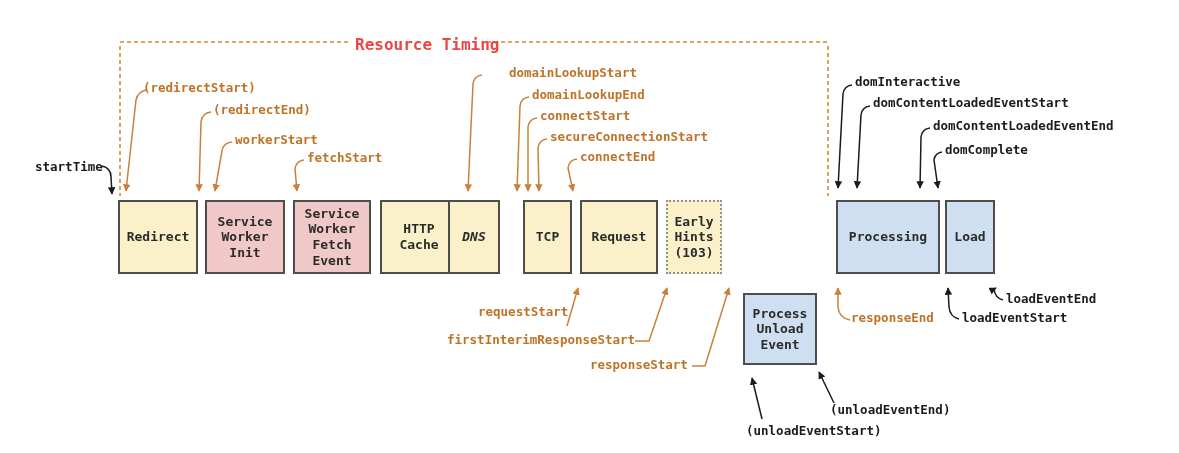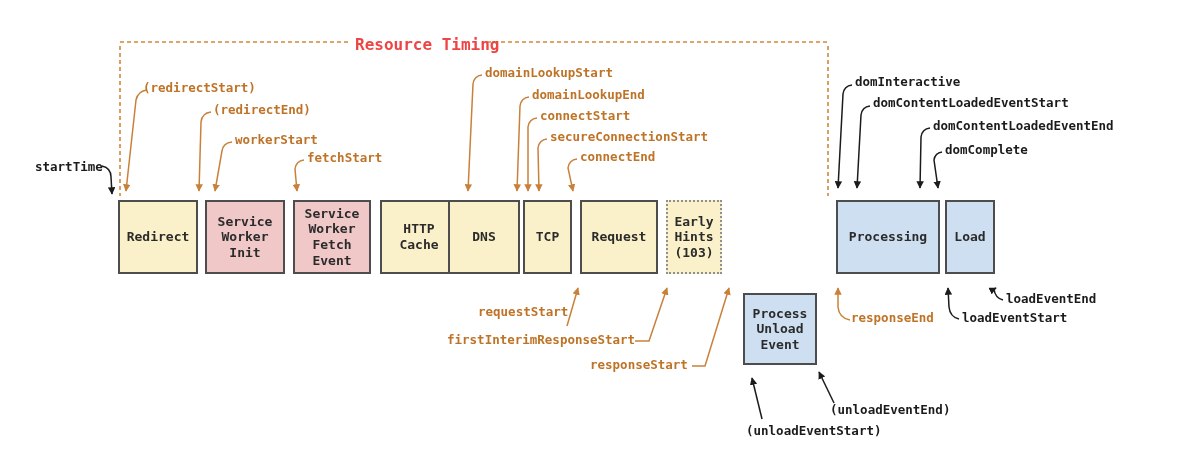--- a/index.html
+++ b/index.html
@@ -75,21 +75,21 @@
   <div class="box" style="left:118px;width:80px;">Redirect</div>
   <div class="box pink" style="left:205px;width:80px;">Service
 Worker
 Init</div>
   <div class="box pink" style="left:293px;width:78px;">Service
 Worker
 Fetch
 Event</div>
   <div class="box" style="left:380px;width:78px;">HTTP
 Cache</div>
-  <div class="box" style="left:448px;width:72px;">DNS</div>
+  <div class="box" style="left:448px;width:52px;font-style:italic;">DNS</div>
   <div class="box" style="left:523px;width:49px;">TCP</div>
   <div class="box" style="left:580px;width:78px;">Request</div>
   <div class="box dotted" style="left:666px;width:56px;">Early
 Hints
 (103)</div>
   <div class="box blue" style="left:945px;width:50px;">Load</div>
   <div class="box blue" style="left:836px;width:104px;">Processing</div>
 
   <div class="box blue" style="left:743px;top:293px;width:74px;height:72px;">Process
 Unload
@@ -102,21 +102,21 @@
   <div class="lbl black" style="left:945px;top:144px;">domComplete</div>
   <div class="lbl black" style="left:962px;top:312px;">loadEventStart</div>
   <div class="lbl black" style="left:1006px;top:293px;">loadEventEnd</div>
   <div class="lbl black" style="left:746px;top:425px;">(unloadEventStart)</div>
   <div class="lbl black" style="left:830px;top:404px;">(unloadEventEnd)</div>
 
   <div class="lbl orange" style="left:143px;top:82px;">(redirectStart)</div>
   <div class="lbl orange" style="left:213px;top:104px;">(redirectEnd)</div>
   <div class="lbl orange" style="left:235px;top:134px;">workerStart</div>
   <div class="lbl orange" style="left:307px;top:152px;">fetchStart</div>
-  <div class="lbl orange" style="left:485px;top:67px;">domainLookupStart</div>
+  <div class="lbl orange" style="left:509px;top:67px;">domainLookupStart</div>
   <div class="lbl orange" style="left:532px;top:89px;">domainLookupEnd</div>
   <div class="lbl orange" style="left:540px;top:110px;">connectStart</div>
   <div class="lbl orange" style="left:550px;top:131px;">secureConnectionStart</div>
   <div class="lbl orange" style="left:580px;top:151px;">connectEnd</div>
   <div class="lbl orange" style="left:478px;top:306px;">requestStart</div>
   <div class="lbl orange" style="left:447px;top:334px;">firstInterimResponseStart</div>
   <div class="lbl orange" style="left:590px;top:359px;">responseStart</div>
   <div class="lbl orange" style="left:851px;top:312px;">responseEnd</div>
 
 </div>

